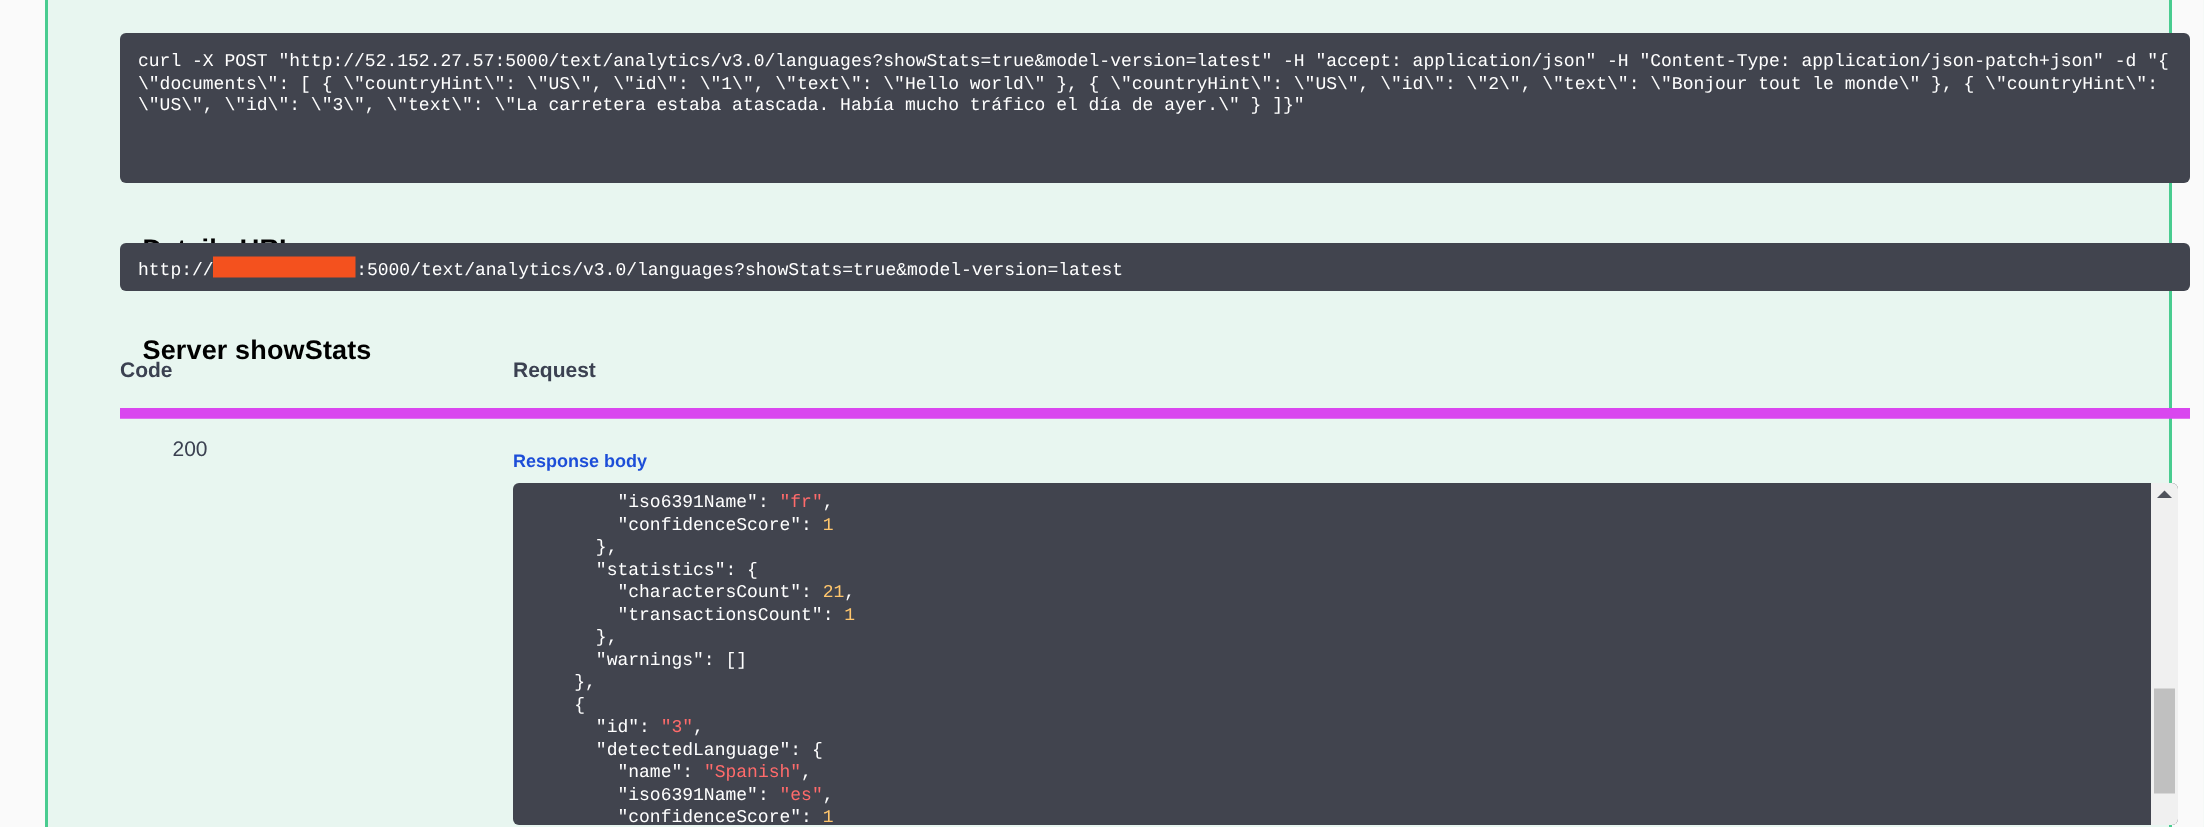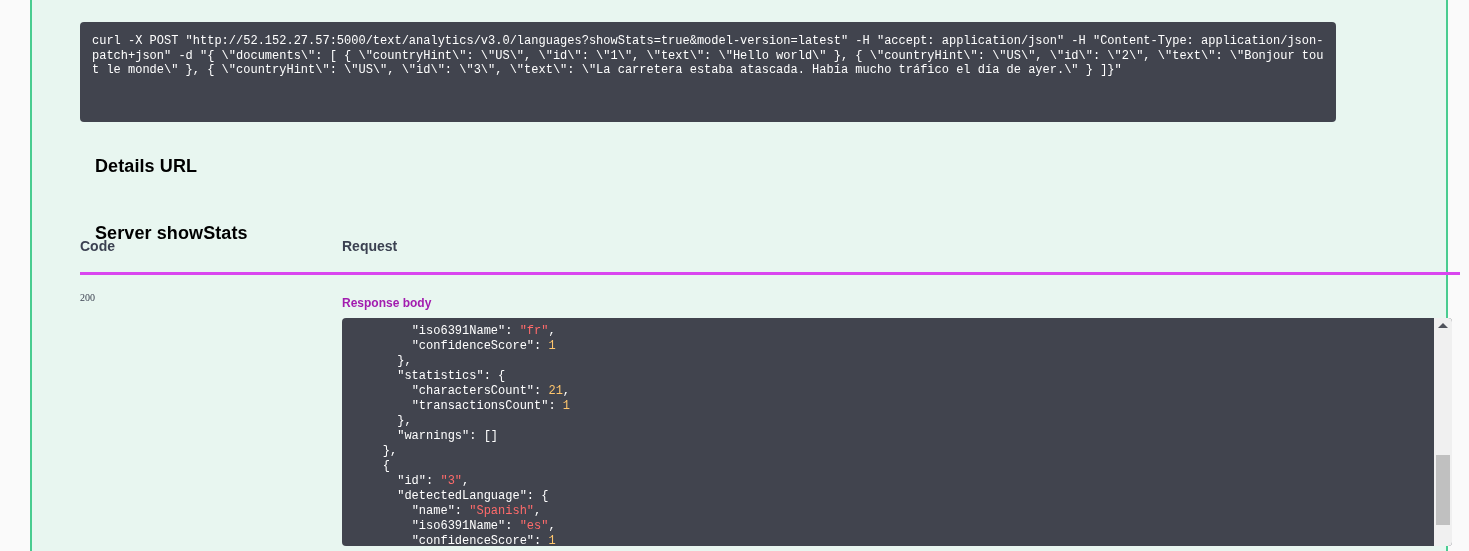--- a/index.html
+++ b/index.html
@@ -46,21 +46,21 @@
     font-size: 12px;
     line-height: 14.6px;
     box-sizing: border-box;
   }
 
   #curl-label { position: absolute; left: 48px; top: 16px; }
   #curl-block {
     position: absolute;
     left: 48px;
     top: 34px;
-    width: 1256px;
+    width: 1380px;
     height: 100px;
     padding: 12px 10px 18px 12px;
     white-space: pre-wrap;
     word-break: break-all;
     overflow: hidden;
   }
 
   #request-url-label { position: absolute; left: 48px; top: 153px; }
   #request-url-block {
     position: absolute;
@@ -90,36 +90,37 @@
     width: 1380px;
     border-collapse: collapse;
     table-layout: fixed;
   }
   #response-table th {
     text-align: left;
     font-size: 14px;
     font-weight: bold;
     color: #3b4151;
     padding: 0 0 18px 0;
-    border-bottom: 3px solid #d946ef;
+    border-bottom: 7px solid #d946ef;
   }
   #response-table td {
     vertical-align: top;
     padding: 12px 0 0 0;
   }
   .col-code { width: 262px; }
   .code-value {
-    font-family: Liberation Serif, serif;
-    font-size: 10px;
+    font-family: Liberation Sans, sans-serif;
+    font-size: 14px;
     color: #3b4151;
+    margin-left: 35px;
   }
   .details-sublabel {
     font-size: 12px;
     font-weight: bold;
-    color: #a21caf;
+    color: #1d4ed8;
     margin: 9px 0 8px 0;
   }
 
   
   #response-body-wrap {
     position: relative;
     width: 1110px;
     height: 228px;
     background: #41444e;
     border-radius: 4px;
@@ -177,20 +178,23 @@
 <body>
 
 <div id="response-panel">
 
   <div id="curl-label" class="section-label">Curl</div>
 
   <div id="curl-block" class="code-block">curl -X POST "http://52.152.27.57:5000/text/analytics/v3.0/languages?showStats=true&amp;model-version=latest" -H "accept: application/json" -H "Content-Type: application/json-patch+json" -d "{ \"documents\": [ { \"countryHint\": \"US\", \"id\": \"1\", \"text\": \"Hello world\" }, { \"countryHint\": \"US\", \"id\": \"2\", \"text\": \"Bonjour tout le monde\" }, { \"countryHint\": \"US\", \"id\": \"3\", \"text\": \"La carretera estaba atascada. Había mucho tráfico el día de ayer.\" } ]}"</div>
 
   <div id="request-url-label" class="section-label">Details URL</div>
 
+  <div id="request-url-block" class="code-block">
+    <span>http://</span><span id="redaction-bar"></span><span>:5000/text/analytics/v3.0/languages?showStats=true&amp;model-version=latest</span>
+  </div>
 
   <div id="server-response-label" class="section-label">Server showStats</div>
 
   <table id="response-table">
     <thead>
       <tr>
         <th class="col-code">Code</th>
         <th>Request</th>
       </tr>
     </thead>

